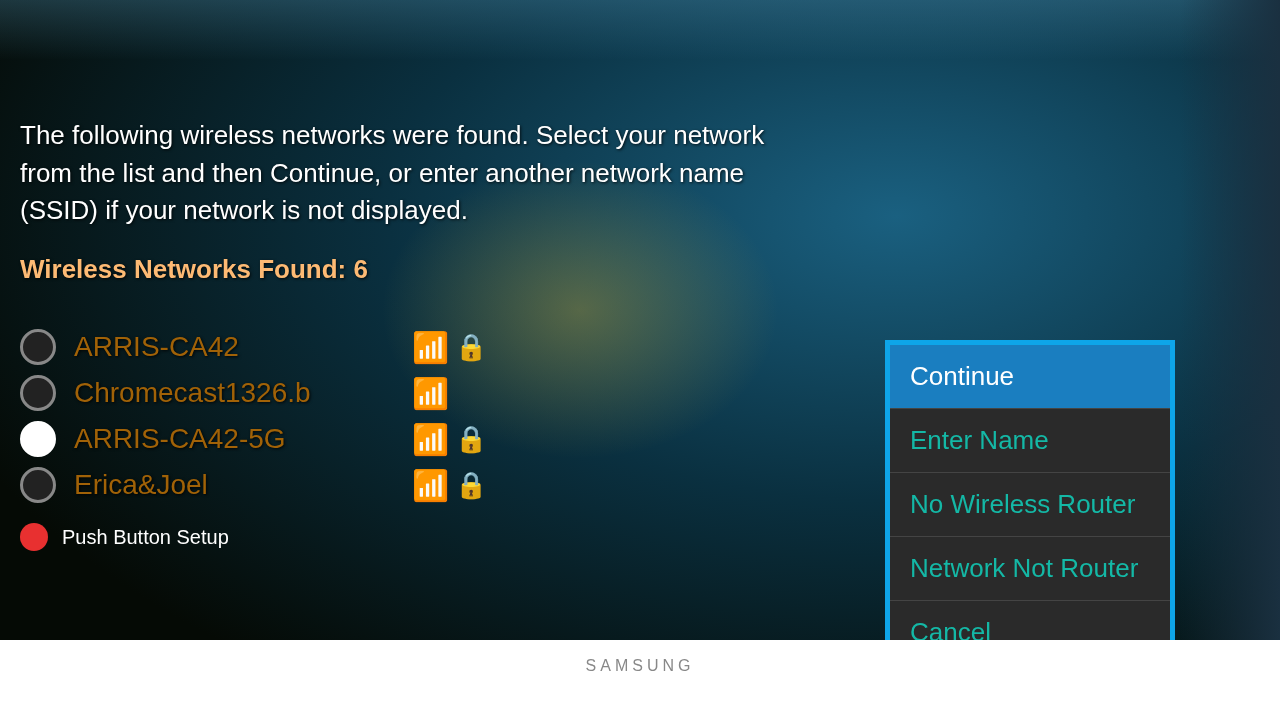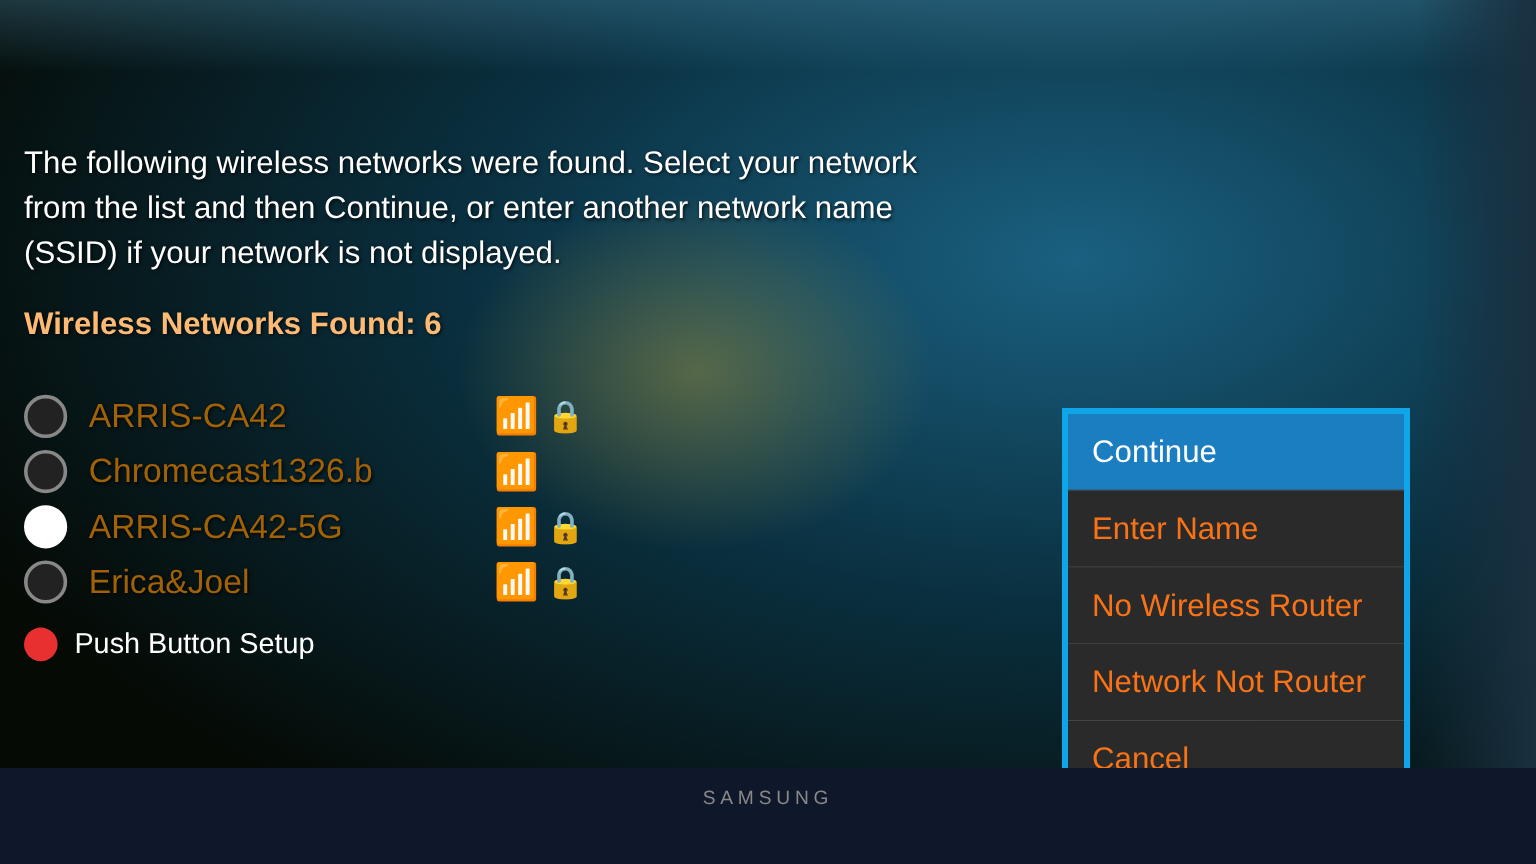--- a/index.html
+++ b/index.html
@@ -146,40 +146,40 @@
     .red-dot {
       width: 28px;
       height: 28px;
       border-radius: 50%;
       background: #e83030;
       flex-shrink: 0;
     }
 
     .push-button-label {
       color: #ffffff;
-      font-size: 24px;
+      font-size: 20px;
       font-weight: 500;
     }
 
     
     .action-menu {
       position: absolute;
       top: 340px;
       right: 105px;
       width: 290px;
       display: flex;
       flex-direction: column;
       border: 5px solid #0ea5e9;
       overflow: hidden;
     }
 
     .menu-item {
       padding: 16px 20px;
       font-size: 26px;
-      color: #f97316;
+      color: #14b8a6;
       background: #2a2a2a;
       border-bottom: 1px solid #444;
       cursor: pointer;
     }
 
     .menu-item:last-child {
       border-bottom: none;
     }
 
     .menu-item.active {
@@ -187,21 +187,21 @@
       color: #ffffff;
     }
 
     
     .tv-bottom {
       position: absolute;
       bottom: 0;
       left: 0;
       right: 0;
       height: 80px;
-      background: #0f172a;
+      background: #ffffff;
     }
 
     .samsung-label {
       position: absolute;
       bottom: 45px;
       left: 50%;
       transform: translateX(-50%);
       color: #888;
       font-size: 16px;
       letter-spacing: 4px;

